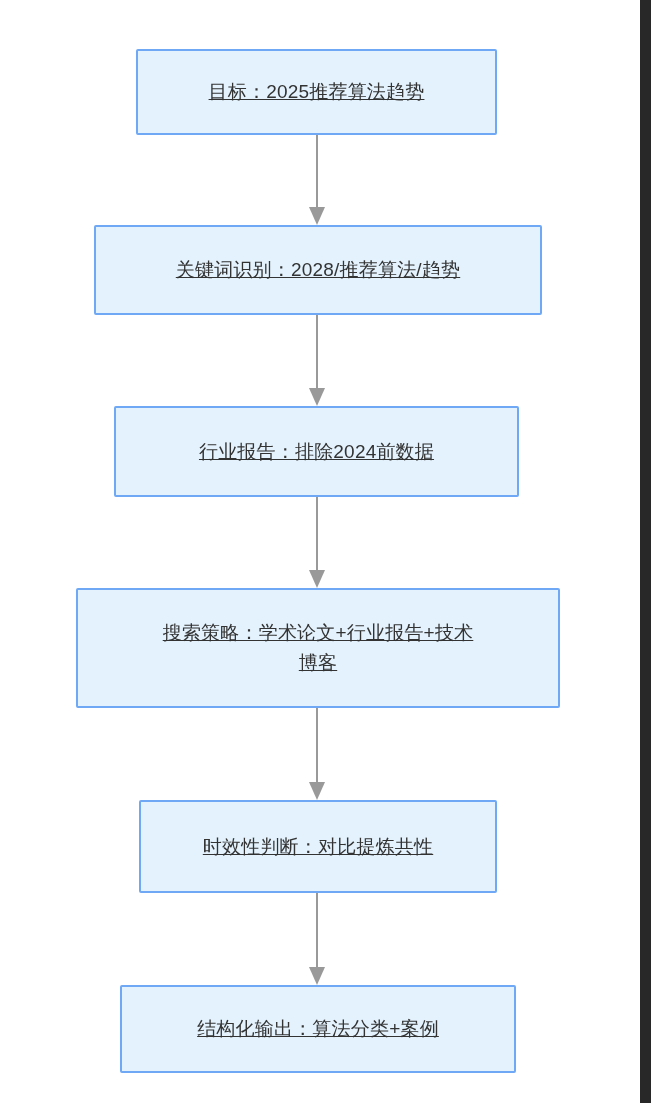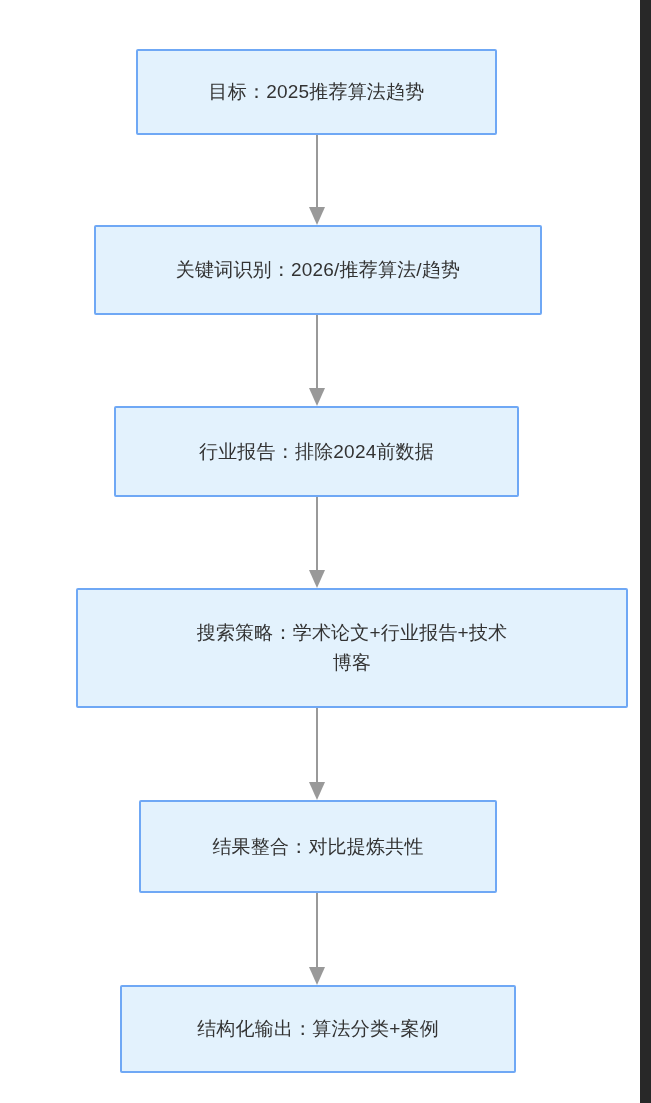--- a/index.html
+++ b/index.html
@@ -41,67 +41,68 @@
     color: #333333;
     font-size: 19px;
     line-height: 30px;
     letter-spacing: 0.2px;
     padding: 0 14px;
     font-family: "Liberation Sans", "DejaVu Sans", sans-serif;
   }
   .node-label {
     display: block;
     white-space: pre-line;
+    text-decoration: underline;
   }
   .connector {
     position: absolute;
     width: 30px;
   }
   .connector svg {
     display: block;
     overflow: visible;
   }
   
   #node-0 { left: 136px; top: 49px;  width: 361px; height: 86px; }
   #node-1 { left: 94px;  top: 225px; width: 448px; height: 90px; }
   #node-2 { left: 114px; top: 406px; width: 405px; height: 91px; }
-  #node-3 { left: 76px;  top: 588px; width: 552px; height: 120px; }
+  #node-3 { left: 76px;  top: 588px; width: 484px; height: 120px; }
   #node-4 { left: 139px; top: 800px; width: 358px; height: 93px; }
   #node-5 { left: 120px; top: 985px; width: 396px; height: 88px; text-align: right; }
 
   #edge-0 { left: 302px; top: 135px; height: 90px; }
   #edge-1 { left: 302px; top: 315px; height: 91px; }
   #edge-2 { left: 302px; top: 497px; height: 91px; }
   #edge-3 { left: 302px; top: 708px; height: 92px; }
   #edge-4 { left: 302px; top: 893px; height: 92px; }
 </style>
 </head>
 <body>
 
 <div id="canvas">
 
   <div class="flow-node" id="node-0">
     <span class="node-label">目标：2025推荐算法趋势</span>
   </div>
 
   <div class="flow-node" id="node-1">
-    <span class="node-label">关键词识别：2026/推荐算法/趋势</span>
+    <span class="node-label">关键词识别：2028/推荐算法/趋势</span>
   </div>
 
   <div class="flow-node" id="node-2">
     <span class="node-label">行业报告：排除2024前数据</span>
   </div>
 
   <div class="flow-node" id="node-3">
     <span class="node-label">搜索策略：学术论文+行业报告+技术
 博客</span>
   </div>
 
   <div class="flow-node" id="node-4">
-    <span class="node-label">结果整合：对比提炼共性</span>
+    <span class="node-label">时效性判断：对比提炼共性</span>
   </div>
 
   <div class="flow-node" id="node-5">
     <span class="node-label">结构化输出：算法分类+案例</span>
   </div>
 
   <div class="connector" id="edge-0">
     <svg width="30" height="90" viewBox="0 0 30 90" xmlns="http://www.w3.org/2000/svg">
       <line x1="15" y1="0" x2="15" y2="78" stroke="#999999" stroke-width="2"></line>
       <polygon points="15,90 7,72 23,72" fill="#999999"></polygon>

